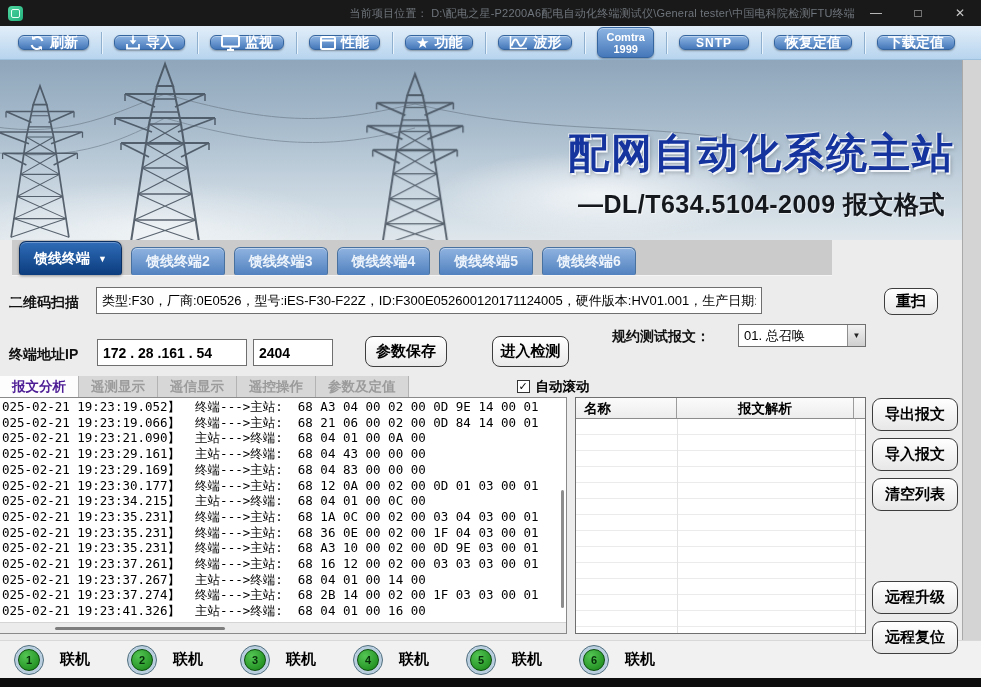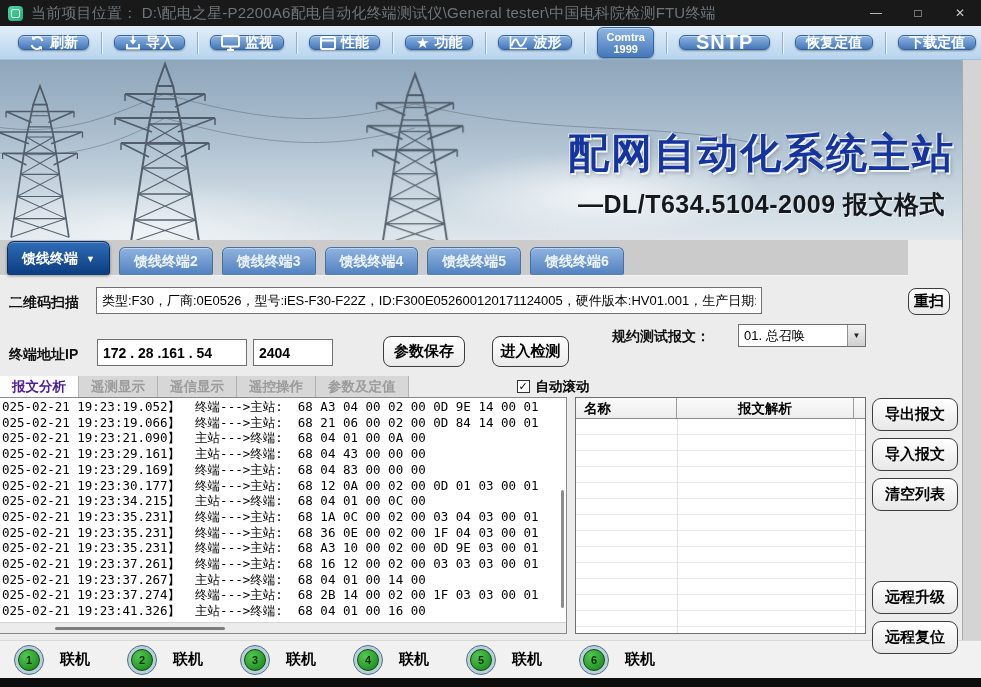--- a/index.html
+++ b/index.html
@@ -5,34 +5,34 @@
   * { margin:0; padding:0; box-sizing:border-box; }
   html,body { width:981px; height:687px; overflow:hidden; background:#ececec;
               font-family:"Liberation Sans","DejaVu Sans",sans-serif; }
   .window { position:relative; width:981px; height:687px; }
 
   
   .titlebar { height:26px; background:#191919; display:flex; align-items:center; padding-left:8px; }
   .app-icon { width:15px; height:15px; border-radius:4px; background:linear-gradient(135deg,#4fd6a0,#23b07c);
               display:inline-flex; align-items:center; justify-content:center; margin-right:8px; }
   .app-icon::after { content:""; width:7px; height:7px; border:1.5px solid #eafff5; border-radius:2px; }
-  .titlebar-text { color:#6f757c; font-size:15px; letter-spacing:.2px; white-space:nowrap; overflow:hidden; flex:1; }
+  .titlebar-text { color:#6f757c; font-size:11px; letter-spacing:.2px; white-space:nowrap; overflow:hidden; flex:1;text-align:right; }
   .win-controls { display:flex; align-items:center; height:100%; }
   .win-btn { width:42px; height:100%; display:flex; align-items:center; justify-content:center;
              color:#c9c9c9; font-size:12px; cursor:default; }
 
   
   .toolbar { height:34px; background:linear-gradient(#e2eef9,#b7d4ee); border-bottom:1px solid #9fc0dc;
              display:flex; align-items:center; padding:0 0 0 18px; }
   .tb-btn { background:linear-gradient(#8db5e3,#4577b9); border:1px solid #35659f; border-radius:6px;
             color:#fff; font-weight:bold; font-size:14px; height:15px; padding:0 10px;
             display:inline-flex; align-items:center; gap:5px;
             box-shadow:0 1px 2px rgba(0,0,0,.35), inset 0 1px 0 rgba(255,255,255,.4); white-space:pre-line; }
   .tb-btn.tb-small { font-size:11px; line-height:12px; height:31px; text-align:center; padding:0 8px; }
-  .tb-btn.tb-wide { font-size:20px; letter-spacing:1px; padding:0 16px; }
+  .tb-btn.tb-wide { font-size:12px; letter-spacing:1px; padding:0 16px; }
   .tb-sep { width:1px; height:22px; background:#8fb0cf; box-shadow:1px 0 0 #e9f3fb; margin:0 12px; }
   .tb-icon { display:inline-flex; align-items:center; color:#fff; }
 
   
   .banner { position:relative; height:180px; overflow:hidden;
             background:linear-gradient(180deg,#8fa6bb 0%,#a6bacb 35%,#c6d4df 70%,#dfe7ec 100%);text-decoration:underline; }
   .cloud { position:absolute; border-radius:50%; filter:blur(2px); }
   .cloud.c1 { left:430px; top:90px; width:340px; height:90px;
               background:radial-gradient(ellipse at center, rgba(255,255,255,.75), rgba(255,255,255,0) 70%); }
   .cloud.c2 { left:-60px; top:120px; width:420px; height:100px;
@@ -44,21 +44,21 @@
   .banner-sub { font-size:25px; font-weight:700; color:#15181d; margin-top:7px; letter-spacing:.5px;
                 text-shadow:1px 1px 0 rgba(255,255,255,.6); }
 
   
   .right-gutter { position:absolute; right:0; top:60px; width:19px; height:580px;
                   background:#d4d4d4; border-left:1px solid #a9a9a9; z-index:6; }
 
   
   .content { position:relative; height:400px; background:#ececec; }
 
-  .tabstrip { position:absolute; left:0; top:0; width:908px; height:36px; background:#cbcbcb;
+  .tabstrip { position:absolute; left:12px; top:0; width:820px; height:36px; background:#cbcbcb;
               border-bottom:1px solid #f5f5f5; display:flex; align-items:flex-end; padding-left:7px; gap:9px; }
   .tab { background:linear-gradient(#8fb3e0,#5181bf); border:1px solid #48719f; border-bottom:none;
          border-radius:6px 6px 2px 2px; color:#eef4fb; font-weight:bold; font-size:14px;
          height:28px; padding:5px 14px 0; box-shadow:inset 0 1px 0 rgba(255,255,255,.45); white-space:nowrap; }
   .tab.active { background:linear-gradient(#2f6cb7,#0b3c7e); border-color:#0a2f63; height:34px; padding-top:8px;
                 border-radius:7px 7px 3px 3px; color:#fff; box-shadow:inset 0 1px 0 rgba(255,255,255,.3), 0 1px 3px rgba(0,0,0,.4); }
   .tab-arrow { font-size:9px; margin-left:8px; vertical-align:1px; }
 
   .field-label { position:absolute; font-size:14px; font-weight:bold; color:#111; white-space:nowrap; }
   .text-input { position:absolute; border:1px solid #6f6f6f; background:#fff; font-size:13px;
@@ -223,32 +223,32 @@
         <div class="tab active"><span>馈线终端</span><span class="tab-arrow">▼</span></div>
         <div class="tab"><span>馈线终端2</span></div>
         <div class="tab"><span>馈线终端3</span></div>
         <div class="tab"><span>馈线终端4</span></div>
         <div class="tab"><span>馈线终端5</span></div>
         <div class="tab"><span>馈线终端6</span></div>
       </div>
 
     <div class="field-label" style="left:9px; top:54px;">二维码扫描</div>
     <input class="text-input" style="left: 96px; top: 47px; width: 666px; height: 27px;" value="类型:F30，厂商:0E0526，型号:iES-F30-F22Z，ID:F300E052600120171124005，硬件版本:HV01.001，生产日期:20">
-    <div class="round-btn" style="left:908px; top:48px; width:42px; height:27px; z-index:7;">重扫</div>
+    <div class="round-btn" style="left:884px; top:48px; width:54px; height:27px; z-index:7;">重扫</div>
 
     <div class="field-label" style="left:612px; top:88px;">规约测试报文：</div>
     <div class="dropdown">
       <span class="dropdown-value">01. 总召唤</span>
       <span class="dropdown-arrow">▼</span>
     </div>
 
     <div class="field-label" style="left:9px; top:106px;">终端地址IP</div>
     <input class="text-input" style="left: 97px; top: 99px; width: 150px; height: 27px; font-size: 14px; font-weight: bold;" value="172 . 28 .161 . 54">
     <input class="text-input" style="left: 253px; top: 99px; width: 80px; height: 27px; font-size: 14px; font-weight: bold;" value="2404">
-    <div class="round-btn" style="left:383px; top:96px; width:82px; height:31px;">参数保存</div>
+    <div class="round-btn" style="left:365px; top:96px; width:82px; height:31px;">参数保存</div>
     <div class="round-btn" style="left:492px; top:96px; width:77px; height:31px;">进入检测</div>
 
     <div class="subtab-row">
       <div style="display:flex;">
           <div class="subtab active">报文分析</div>
           <div class="subtab">遥测显示</div>
           <div class="subtab">遥信显示</div>
           <div class="subtab">遥控操作</div>
           <div class="subtab">参数及定值</div>
         </div>

